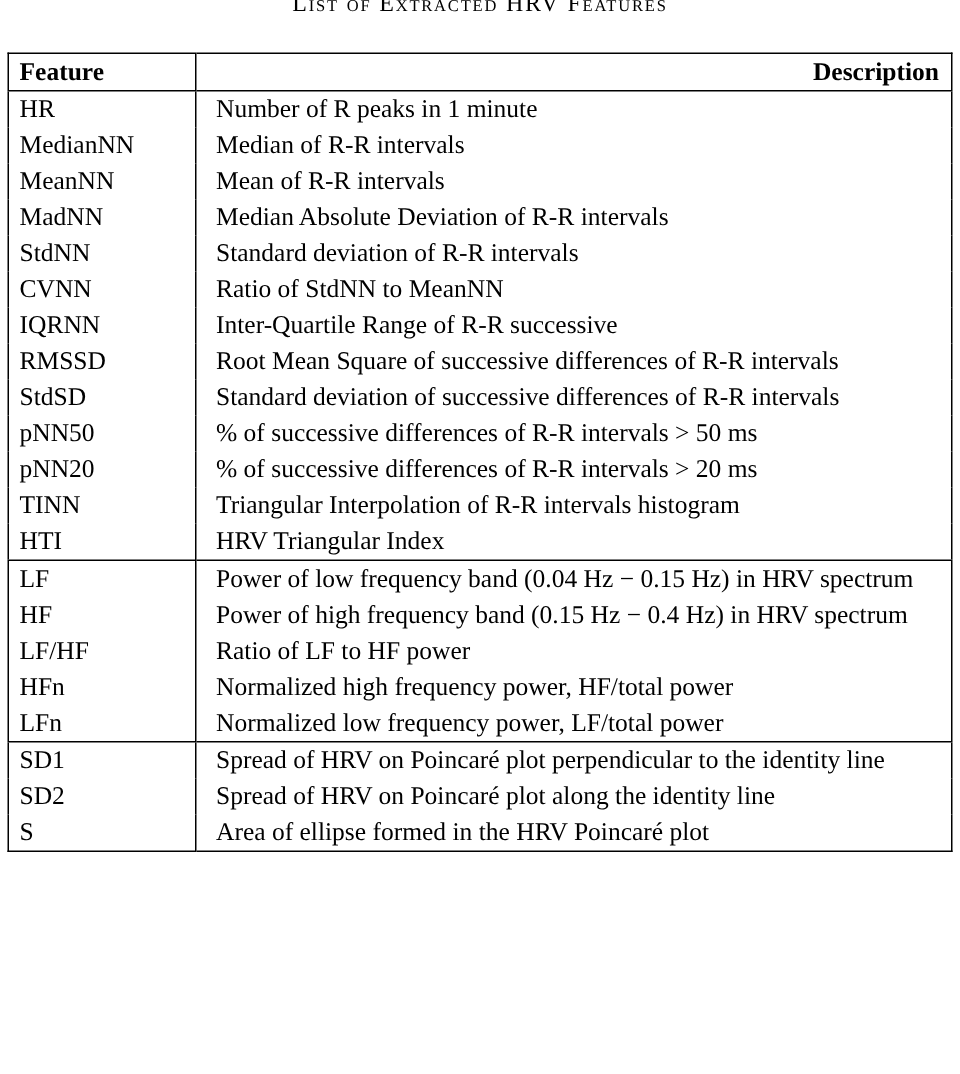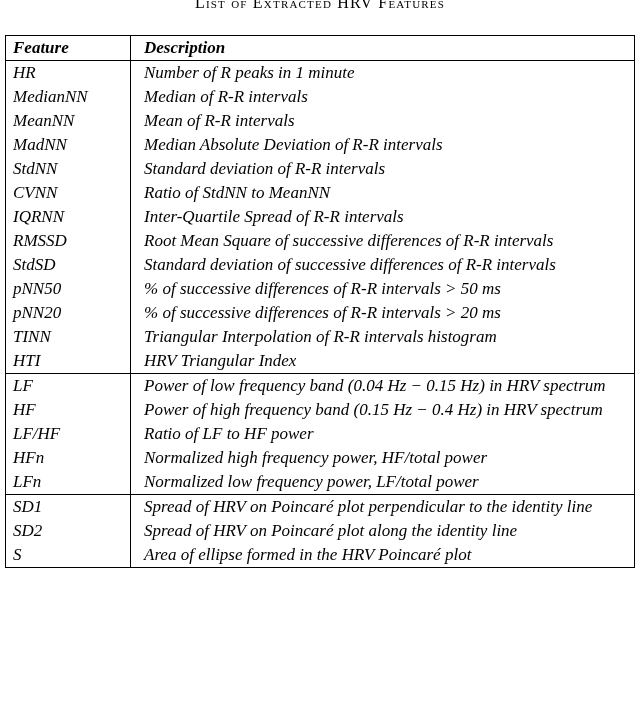--- a/index.html
+++ b/index.html
@@ -31,21 +31,20 @@
   }
   
   table.hrv-table {
     border-collapse: collapse;
     table-layout: fixed;
     width: 630px;
     margin: 22px auto 0 auto;
     border: 1.5px solid #000;
     font-size: 17px;
     line-height: 24px;
-    font-style: italic;
   }
   col.c-feature { width: 125px; }
   thead { border-bottom: 1.5px solid #000; }
   tbody.section { border-top: 1.5px solid #000; }
   th, td {
     padding: 0;
     vertical-align: top;
     text-align: left;
     font-weight: normal;
   }
@@ -55,21 +54,21 @@
     padding-left: 7px;
     padding-right: 4px;
     white-space: nowrap;
     overflow: hidden;
   }
   .cell-desc {
     padding-left: 13px;
     padding-right: 8px;
     text-align: justify;
   }
-  th.cell-desc { text-align: left; }
+  th.cell-desc { text-align: right; }
 </style>
 </head>
 <body>
 
 <div class="page">
   <div class="title-strip">
     <span class="caption">List of Extracted HRV Features</span>
   </div>
 
   <table class="hrv-table">
@@ -103,21 +102,21 @@
         <tr>
           <td class="cell-feature">StdNN</td>
           <td class="cell-desc">Standard deviation of R-R intervals</td>
         </tr>
         <tr>
           <td class="cell-feature">CVNN</td>
           <td class="cell-desc">Ratio of StdNN to MeanNN</td>
         </tr>
         <tr>
           <td class="cell-feature">IQRNN</td>
-          <td class="cell-desc">Inter-Quartile Spread of R-R intervals</td>
+          <td class="cell-desc">Inter-Quartile Range of R-R successive</td>
         </tr>
         <tr>
           <td class="cell-feature">RMSSD</td>
           <td class="cell-desc">Root Mean Square of successive differences of R-R intervals</td>
         </tr>
         <tr>
           <td class="cell-feature">StdSD</td>
           <td class="cell-desc">Standard deviation of successive differences of R-R intervals</td>
         </tr>
         <tr>

